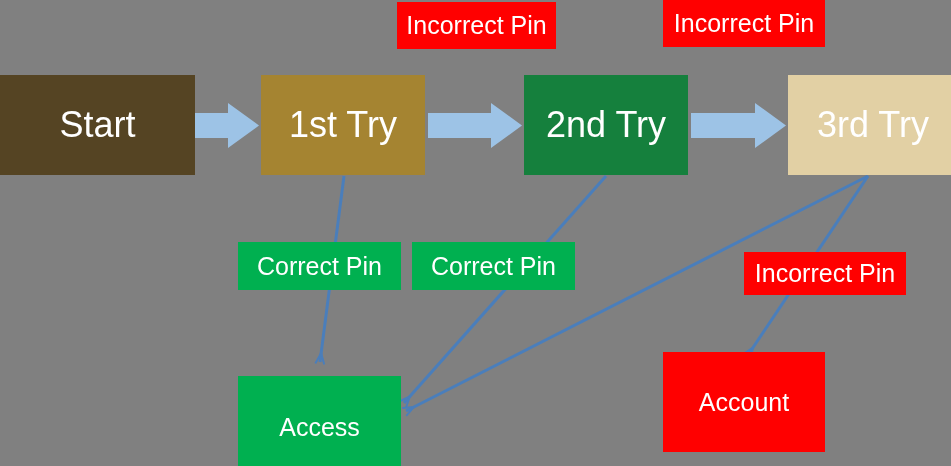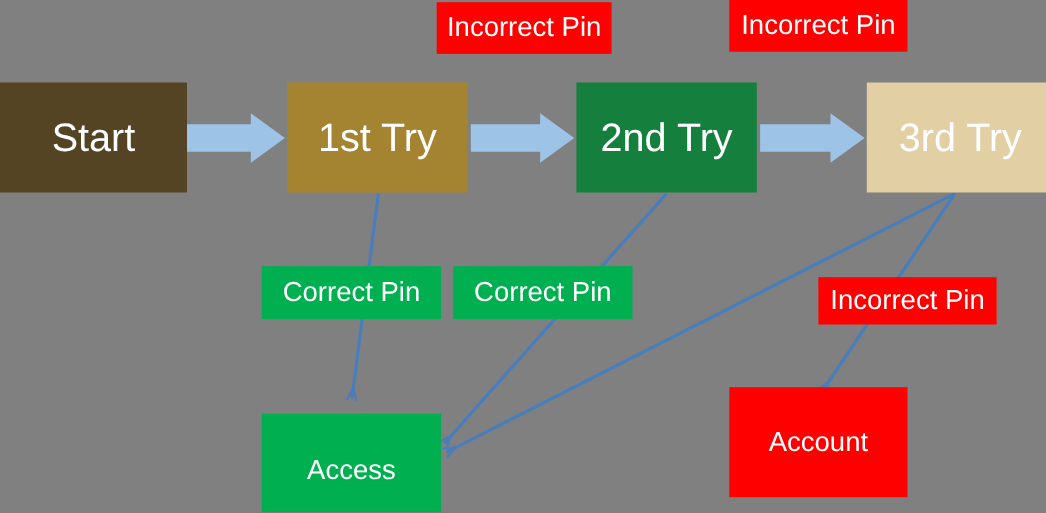--- a/index.html
+++ b/index.html
@@ -79,21 +79,21 @@
       <marker id="ah" markerWidth="12" markerHeight="12" refX="9" refY="6" orient="auto" markerUnits="userSpaceOnUse">
         <path d="M0,6 L11,1.5 M0,6 L11,10.5" stroke="#4A7EBB" stroke-width="2" fill="none"></path>
       </marker>
     </defs>
     <line x1="344" y1="176" x2="320" y2="362" stroke="#4A7EBB" stroke-width="3" marker-end="url(#ah)"></line>
     <line x1="606" y1="176" x2="404" y2="403" stroke="#4A7EBB" stroke-width="3" marker-end="url(#ah)"></line>
     <line x1="868" y1="176" x2="406" y2="411" stroke="#4A7EBB" stroke-width="3" marker-end="url(#ah)"></line>
     <line x1="868" y1="176" x2="748" y2="355" stroke="#4A7EBB" stroke-width="3" marker-end="url(#ah)"></line>
   </svg>
 
-  <div class="node stage" style="left:0px; top:75px; width:170px; height:100px; background:#554423;">
+  <div class="node stage" style="left:0px; top:75px; width:195px; height:100px; background:#554423;">
     <span>Start</span>
   </div>
 
   <div class="node stage" style="left:261px; top:75px; width:164px; height:100px; background:#A58431;">
     <span>1st Try</span>
   </div>
 
   <div class="node stage" style="left:524px; top:75px; width:164px; height:100px; background:#15803d;">
     <span>2nd Try</span>
   </div>

